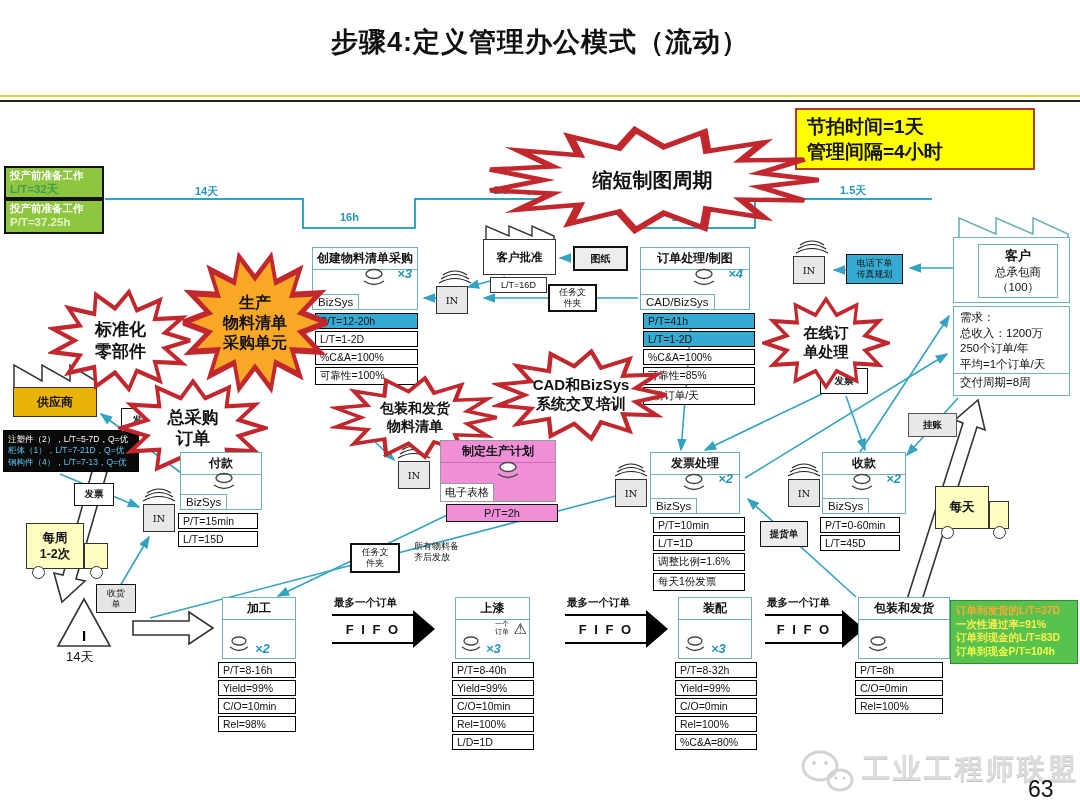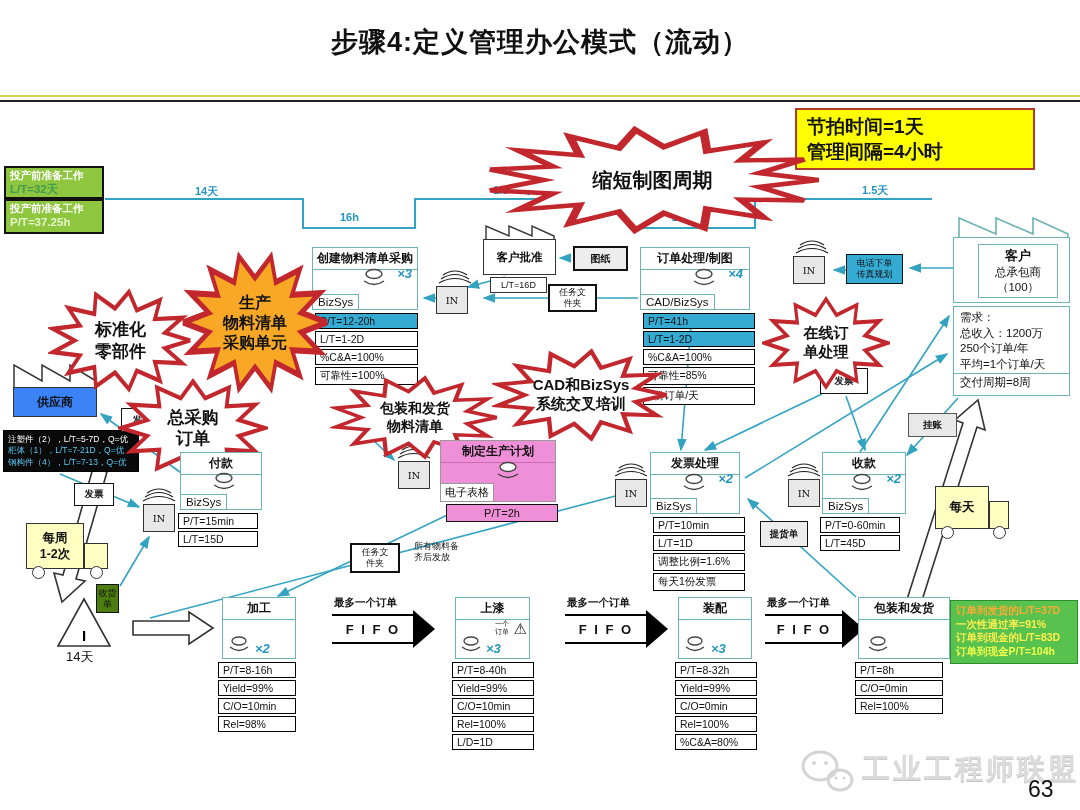--- a/index.html
+++ b/index.html
@@ -100,21 +100,21 @@
   </div>
   <div class="abs prepbox" style="left:4px;top:199px;width:100px;height:35px;z-index:2">
     <div class="prep-t">投产前准备工作</div>
     <div style="font-size:11.5px;font-weight:bold;color:#e4f4c8">P/T=37.25h</div>
   </div>
 
   <div class="abs tlabel" style="left:195px;top:184px;z-index:2">14天</div>
   <div class="abs tlabel" style="left:340px;top:211px;z-index:2">16h</div>
   <div class="abs tlabel" style="left:493px;top:183px;z-index:2">1.5+15天</div>
   <div class="abs tlabel" style="left:672px;top:211px;z-index:2">21.25h</div>
-  <div class="abs tlabel" style="left:862px;top:183px;z-index:2">1.5天</div>
+  <div class="abs tlabel" style="left:840px;top:183px;z-index:2">1.5天</div>
 
   <div class="abs proc" style="left:312px;top:247px;width:106px;height:63px;z-index:2">
     <div class="ptitle">创建物料清单采购</div>
     <span class="abs" style="top:20px;right:30px">
       <svg width="26" height="18">
           <ellipse cx="13" cy="6" rx="8" ry="4.5" fill="none" stroke="#444" stroke-width="1.4"></ellipse>
           <path d="M3,13 Q13,20 23,13" fill="none" stroke="#444" stroke-width="1.4"></path>
         </svg>
     </span>
     <span class="mults" style="top:18px;right:5px">×3</span>
@@ -197,31 +197,31 @@
     <div>需求：</div>
     <div>总收入：1200万</div>
     <div>250个订单/年</div>
     <div>平均=1个订单/天</div>
     <div style="border-top:1.4px solid #6db3b3;margin:1px -6px 0;padding:1px 6px 0">交付周期=8周</div>
   </div>
 
   <svg class="abs" style="left:13px;top:358px;z-index:2" width="84" height="31">
     <polyline points="1,30 1,7 29,23 29,7 57,23 57,7 83,23 83,30" fill="#fff" stroke="#333" stroke-width="1.5"></polyline>
   </svg>
-  <div class="abs ctr" style="left:13px;top:387px;width:84px;height:30px;border:1.5px solid #333;background:#3b82f6;font-weight:bold;font-size:12px;z-index:2">供应商</div>
+  <div class="abs ctr" style="left:13px;top:387px;width:84px;height:30px;border:1.5px solid #333;background:#eab308;font-weight:bold;font-size:12px;z-index:2">供应商</div>
   <div class="abs" style="left:3px;top:430px;width:136px;height:42px;background:#0a0a0a;border:1px solid #000;padding:3px 4px;font-size:8.5px;line-height:1.35;z-index:2">
     <div style="color:#fff">注塑件（2），L/T=5-7D，Q=优</div>
     <div style="color:#5bc8f5">柜体（1），L/T=7-21D，Q=优</div>
     <div style="color:#5bc8f5">钢构件（4），L/T=7-13，Q=优</div>
   </div>
 
   <div class="abs ctr" style="left:121px;top:408px;width:42px;height:24px;border:1.5px solid #111;background:#fff;font-weight:bold;font-size:9.5px;z-index:2">发票</div>
   <div class="abs ctr" style="left:74px;top:483px;width:40px;height:23px;border:1.5px solid #111;background:#fff;font-weight:bold;font-size:9.5px;z-index:2">发票</div>
   <div class="abs ctr" style="left:820px;top:368px;width:48px;height:26px;border:1.5px solid #111;background:#fff;font-weight:bold;font-size:9.5px;z-index:2">发票</div>
-  <div class="abs ctr pre" style="left:96px;top:584px;width:23px;height:29px;border:1.5px solid #111;background:#4d7c0f;font-size:9px;line-height:1.2;z-index:2">收货
+  <div class="abs ctr pre" style="left:96px;top:584px;width:40px;height:29px;border:1.5px solid #111;background:#e5e5e5;font-size:9px;line-height:1.2;z-index:2">收货
 单</div>
   <div class="abs ctr" style="left:760px;top:521px;width:48px;height:26px;border:1.5px solid #111;background:#ededed;font-weight:bold;font-size:9.5px;z-index:2">提货单</div>
   <div class="abs ctr" style="left:908px;top:413px;width:49px;height:24px;border:1.3px solid #555;background:#e8e8e8;font-weight:bold;font-size:9.5px;z-index:2">挂账</div>
 
   <div class="abs proc" style="left:180px;top:452px;width:82px;height:58px;z-index:4">
     <div class="ptitle">付款</div>
     <span class="abs" style="top:19px;right:24px">
       <svg width="26" height="18">
           <ellipse cx="13" cy="6" rx="8" ry="4.5" fill="none" stroke="#444" stroke-width="1.4"></ellipse>
           <path d="M3,13 Q13,20 23,13" fill="none" stroke="#444" stroke-width="1.4"></path>

